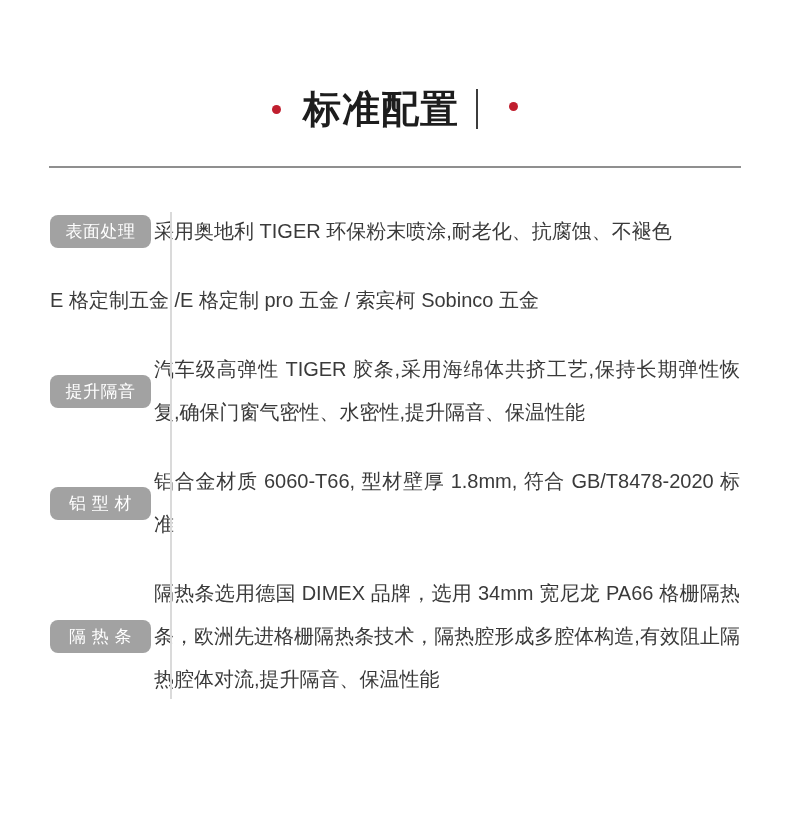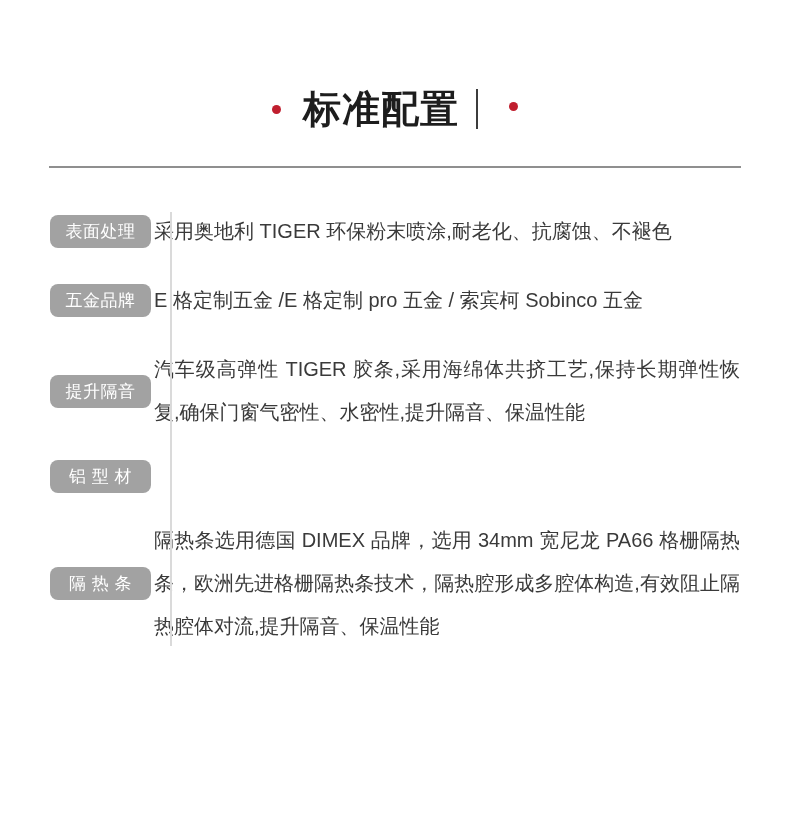--- a/index.html
+++ b/index.html
@@ -115,37 +115,35 @@
   <div class="vline"></div>
 
   <div class="row">
     <div class="label-col">
       <span class="badge">表面处理</span>
     </div>
     <div class="text-col">采用奥地利 TIGER 环保粉末喷涂,耐老化、抗腐蚀、不褪色</div>
   </div>
 
   <div class="row">
-    <div class="label-col">
-      <span class="badge">五金品牌</span>
-    </div>
     <div class="text-col">E 格定制五金 /E 格定制 pro 五金 / 索宾柯 Sobinco 五金</div>
   </div>
 
   <div class="row">
     <div class="label-col">
       <span class="badge">提升隔音</span>
     </div>
     <div class="text-col">汽车级高弹性 TIGER 胶条,采用海绵体共挤工艺,保持长期弹性恢复,确保门窗气密性、水密性,提升隔音、保温性能</div>
   </div>
 
   <div class="row">
     <div class="label-col">
       <span class="badge">铝 型 材</span>
     </div>
+    <div class="text-col">铝合金材质 6060-T66, 型材壁厚 1.8mm, 符合 GB/T8478-2020 标准</div>
   </div>
 
   <div class="row">
     <div class="label-col">
       <span class="badge">隔 热 条</span>
     </div>
     <div class="text-col">隔热条选用德国 DIMEX 品牌，选用 34mm 宽尼龙 PA66 格栅隔热条，欧洲先进格栅隔热条技术，隔热腔形成多腔体构造,有效阻止隔热腔体对流,提升隔音、保温性能</div>
   </div>
 </div>
 

